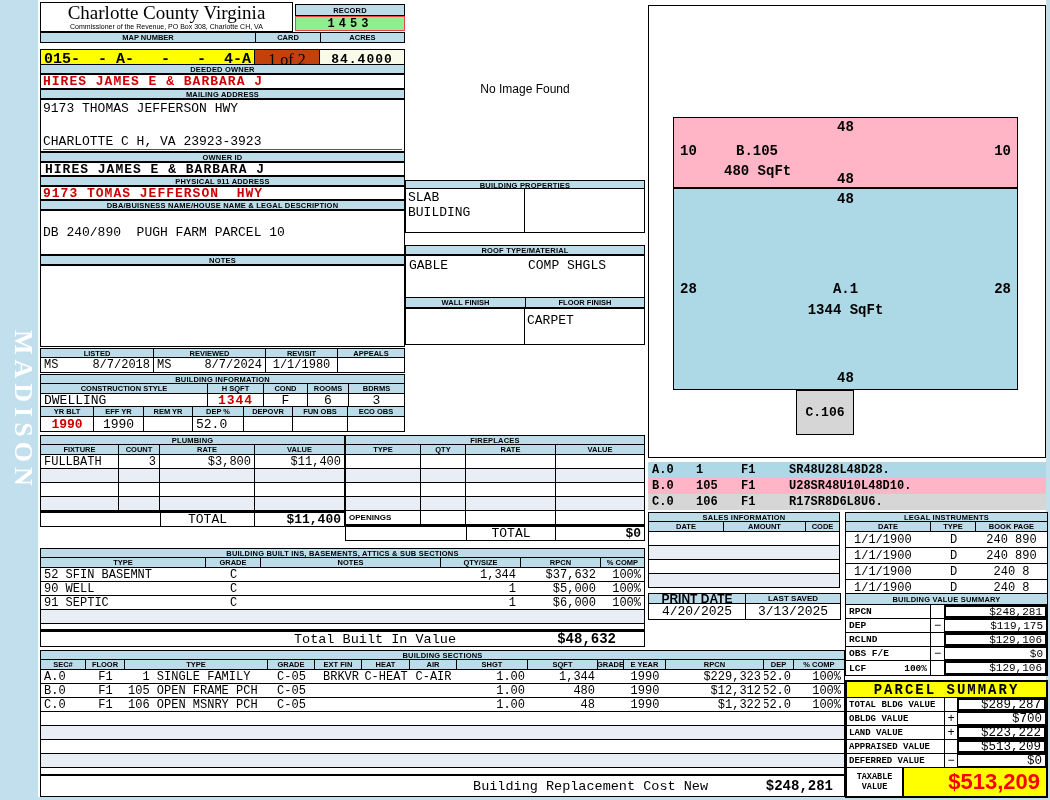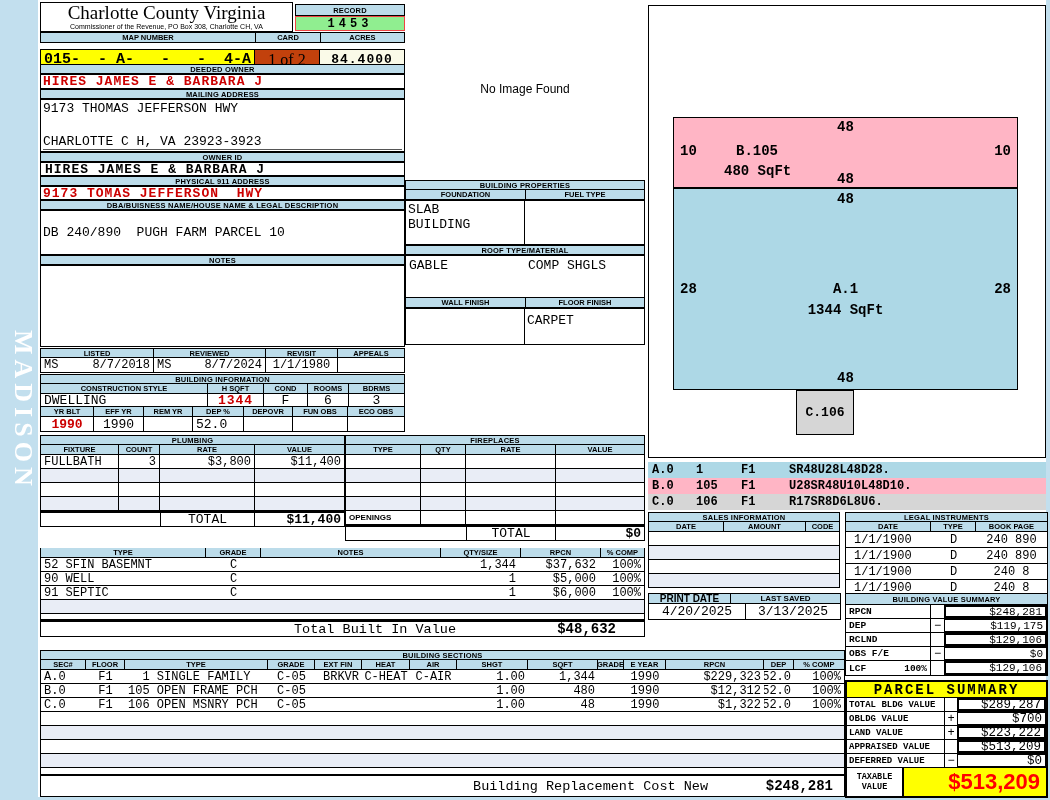--- a/index.html
+++ b/index.html
@@ -152,21 +152,21 @@
   <div></div>
 </div>
 
 <div class="abs" style="left:405px;top:82px;width:240px;text-align:center;font:12px 'Liberation Sans',sans-serif">No Image Found</div>
 
 <div class="abs h" style="left:405px;top:180px;width:240px;height:10px">BUILDING PROPERTIES</div>
 <div class="abs hr" style="left:405px;top:190px;width:240px;height:10px;border-top:none">
   <div style="width:120px">FOUNDATION</div>
   <div>FUEL TYPE</div>
 </div>
-<div class="abs" style="left:405px;top:200px;width:240px;height:55px;display:flex">
+<div class="abs" style="left:405px;top:188px;width:240px;height:55px;display:flex">
   <div class="bx" style="width:120px;height:45px;padding:1px 2px">
     <div class="m f13">SLAB</div>
     <div class="m f13">BUILDING</div>
   </div>
   <div class="bx" style="flex:1;height:45px;border-left:none"></div>
 </div>
 <div class="abs h" style="left:405px;top:245px;width:240px;height:10px">ROOF TYPE/MATERIAL</div>
 <div class="abs bx" style="left:405px;top:255px;width:240px;height:43px;position:absolute">
   <span class="m f13" style="position:absolute;left:3px;top:2px">GABLE</span>
   <span class="m f13" style="position:absolute;left:122px;top:2px">COMP SHGLS</span>
@@ -276,20 +276,21 @@
     <div class="ct" style="width:90px;border-left:1px solid #000">
         <span class="m f13">TOTAL</span>
       </div>
     <div class="rt">
         <span class="m b f13">$0</span>
       </div>
   </div>
 </div>
 
 <div class="abs" style="left:40px;top:548px;width:605px">
+  <div class="h" style="height:10px">BUILDING BUILT INS, BASEMENTS, ATTICS &amp; SUB SECTIONS</div>
   <div class="hr" style="height:10px;border-top:none">
     <div style="width:165px">TYPE</div>
     <div style="width:55px">GRADE</div>
     <div style="width:180px">NOTES</div>
     <div style="width:80px">QTY/SIZE</div>
     <div style="width:80px">RPCN</div>
     <div>% COMP</div>
   </div>
   <div class="frow" style="height:14px;border:1px solid #000;border-top:none">
     <div style="width:165px">
@@ -638,21 +639,21 @@
         <span class="m f12">D</span>
       </div>
     <div class="ct" style="flex:1">
         <span class="m f12">240 8</span>
       </div>
   </div>
 </div>
 
 <div class="abs" style="left:648px;top:593px;width:193px">
   <div class="hr" style="height:11px">
-    <div style="width:82px;font-size:10px">PRINT DATE</div>
+    <div style="width:97px;font-size:12px">PRINT DATE</div>
     <div style="font-size:8px">LAST SAVED</div>
   </div>
   <div class="vrow" style="height:16px;border-top:none">
     <div class="ct" style="width:97px">
         <span class="m f13">4/20/2025</span>
       </div>
     <div class="ct">
         <span class="m f13">3/13/2025</span>
       </div>
   </div>

